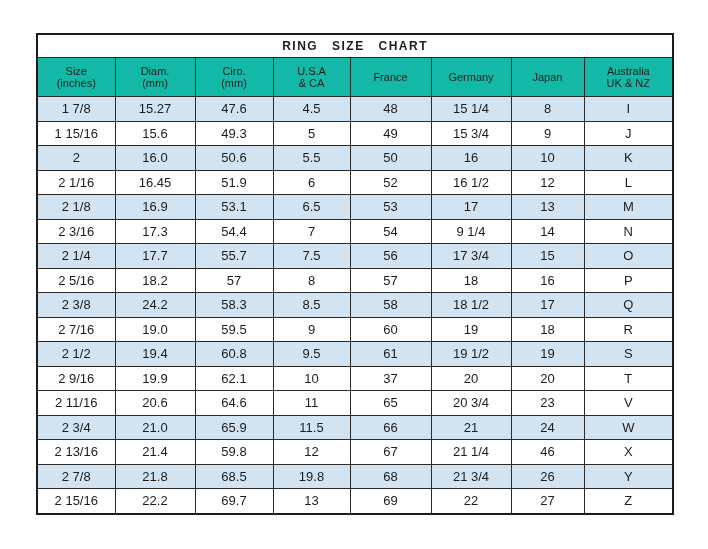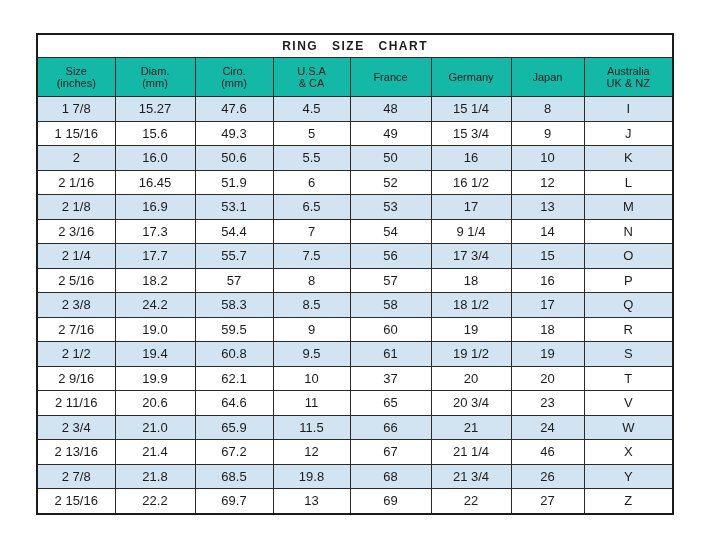--- a/index.html
+++ b/index.html
@@ -226,21 +226,21 @@
           <td>65.9</td>
           <td>11.5</td>
           <td>66</td>
           <td>21</td>
           <td>24</td>
           <td>W</td>
         </tr>
         <tr class="data-row plain">
           <td>2 13/16</td>
           <td>21.4</td>
-          <td>67.2</td>
+          <td>59.8</td>
           <td>12</td>
           <td>67</td>
           <td>21 1/4</td>
           <td>46</td>
           <td>X</td>
         </tr>
         <tr class="data-row alt">
           <td>2 7/8</td>
           <td>21.8</td>
           <td>68.5</td>

